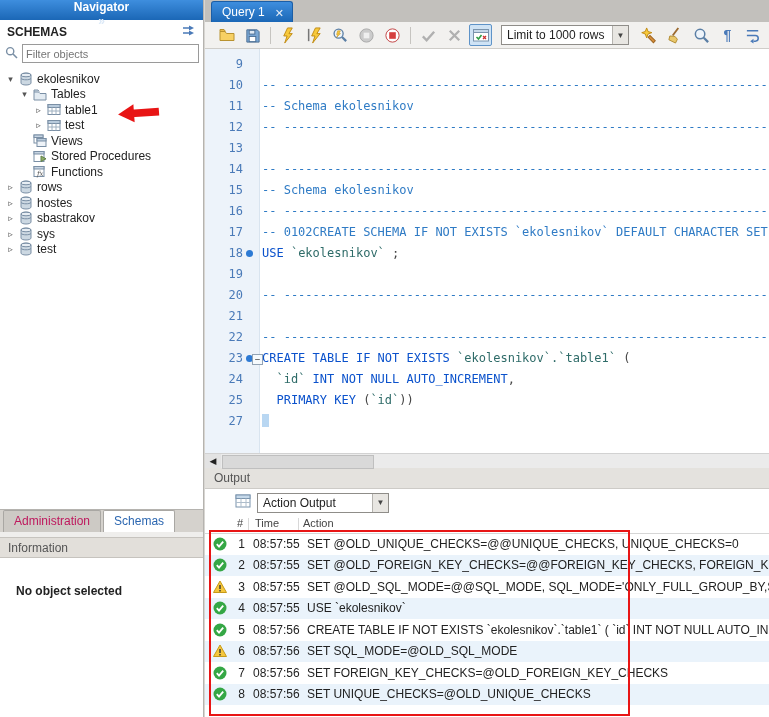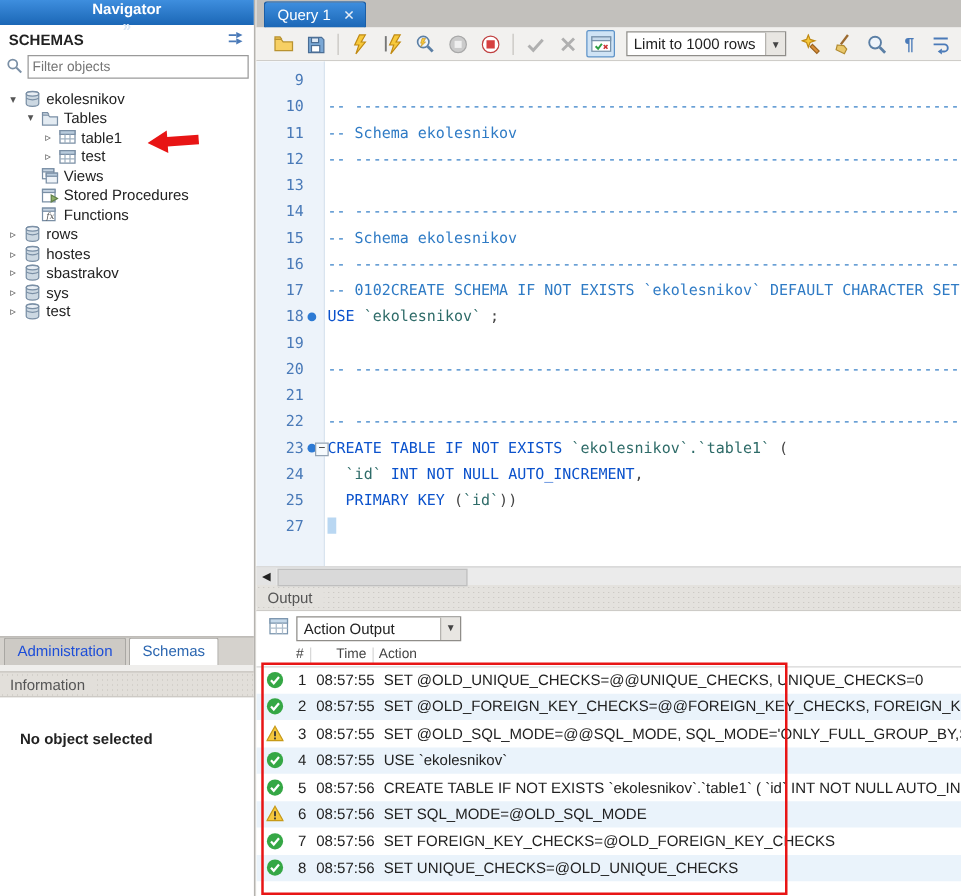--- a/index.html
+++ b/index.html
@@ -15,21 +15,21 @@
   .schemas-bar{display:flex;justify-content:space-between;align-items:center;height:24px;padding:0 7px;font-weight:bold;}
   .filter-row{display:flex;align-items:center;gap:4px;padding:0 4px 5px 5px;}
   .filter-input{flex:1;height:17px;border:1px solid #9a9a9a;font:11px "Liberation Sans",sans-serif;padding:0 3px;color:#555;outline:none;}
   .tree{padding-top:3px;}
   .tree-row{display:flex;align-items:center;height:15.5px;white-space:nowrap;cursor:default;}
   .expander{width:13px;font-size:9px;color:#555;text-align:center;flex:none;}
   .tree-icon{width:17px;display:inline-flex;justify-content:center;flex:none;}
   .tree-label{padding-left:3px;}
   .tree-row.bold .tree-label{font-weight:normal;}
   .left-tabs{display:flex;align-items:flex-end;height:22px;background:#d5d2cd;border-top:1px solid #b5b3af;padding-left:3px;gap:2px;}
-  .ltab{padding:3px 10px 4px;border:1px solid #a9a7a3;border-bottom:none;background:#cdcac5;color:#1d4ed8;border-radius:2px 2px 0 0;}
+  .ltab{padding:3px 10px 4px;border:1px solid #a9a7a3;border-bottom:none;background:#cdcac5;color:#be185d;border-radius:2px 2px 0 0;}
   .ltab.active{background:#fff;color:#2b66b0;}
   .info-bar{height:19px;margin-top:5px;background:#e2dfda;
        background-image:radial-gradient(#c3c0ba 22%,transparent 24%);background-size:4px 4px;
        display:flex;align-items:center;border-top:1px solid #c6c3be;border-bottom:1px solid #c6c3be;}
   .info-bar span{background:#e2dfda;padding:0 8px;color:#555;}
   .info-panel{background:#fff;height:161px;padding:26px 0 0 16px;font-weight:bold;box-sizing:border-box;}
 
   
   .main{position:absolute;left:205px;top:0;width:564px;height:717px;background:#fff;overflow:hidden;}
   .tabbar{height:22px;background:#c2c0bc;display:flex;align-items:flex-end;padding-left:6px;box-sizing:border-box;}
@@ -62,25 +62,25 @@
 
   .hscroll{height:15px;background:#ebebeb;border-top:1px solid #d2d2d2;position:relative;box-sizing:border-box;}
   .sb-btn{position:absolute;left:0;top:0;width:16px;height:14px;display:flex;align-items:center;justify-content:center;font-size:9px;color:#222;background:#e3e3e3;}
   .sb-thumb{position:absolute;left:17px;top:1px;width:150px;height:12px;background:#d9d9d9;border:1px solid #bfbfbf;}
 
   
   .output-title{height:20px;background:#e4e2de;background-image:radial-gradient(#c5c2bc 22%,transparent 24%);background-size:4px 4px;
         display:flex;align-items:center;border-bottom:1px solid #cdcbc7;}
   .output-title span{background:#e4e2de;padding:0 9px;color:#555;}
   .output-body{position:relative;height:230px;background:#fff;}
-  .combo-row{display:flex;align-items:center;height:27px;padding-left:10px;gap:6px;}
+  .combo-row{display:flex;align-items:center;height:27px;padding-left:10px;gap:6px;margin-left:20px;}
   .action-combo{display:flex;align-items:center;justify-content:space-between;width:132px;height:20px;border:1px solid #8f8d89;background:#fff;padding-left:5px;box-sizing:border-box;}
   .grid-head{position:relative;height:17px;border-bottom:1px solid #d6d6d6;color:#444;font-size:11px;}
   .gh-num{position:absolute;left:14px;width:24px;text-align:right;top:1px;}
-  .gh-time{position:absolute;left:64px;top:1px;}
+  .gh-time{position:absolute;left:50px;top:1px;}
   .gh-action{position:absolute;left:98px;top:1px;}
   .gh-sep{position:absolute;top:2px;bottom:2px;width:1px;background:#d8d8d8;}
   .out-rows{position:absolute;top:44px;left:0;right:0;bottom:0;overflow:hidden;}
   .out-row{height:21.5px;display:flex;align-items:center;white-space:nowrap;overflow:hidden;}
   .out-row:nth-child(even){background:#eaf3fb;}
   .status{width:14px;height:14px;margin-left:8px;flex:none;display:flex;}
   .o-num{width:16px;text-align:right;margin-left:2px;flex:none;}
   .o-time{width:52px;margin-left:8px;flex:none;}
   .o-action{margin-left:2px;text-align:center;}
 

